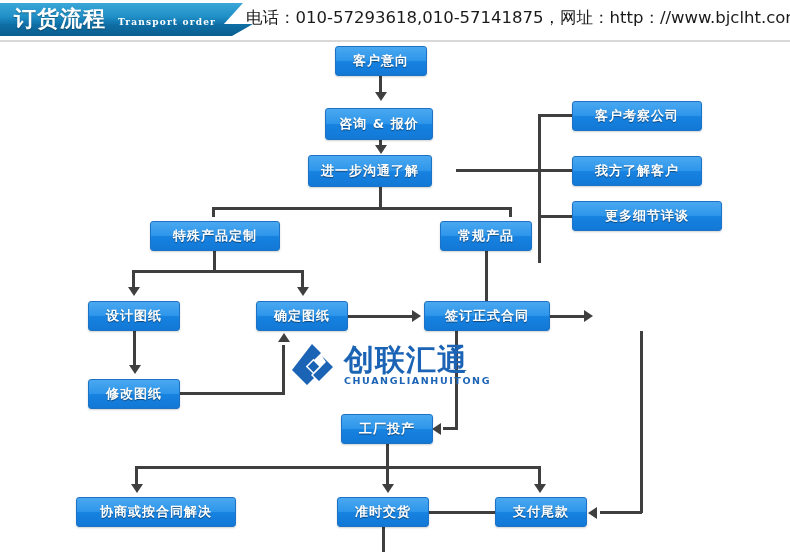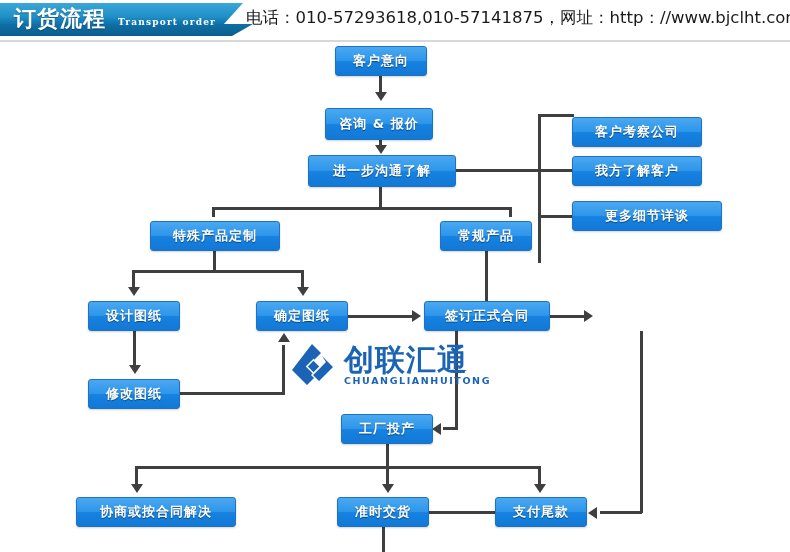--- a/index.html
+++ b/index.html
@@ -154,22 +154,22 @@
   <div class="line hl" style="left:429px;top:511px;width:66px;"></div>
 
   <div class="line vl" style="left:640px;top:331px;height:182px;"></div>
   <div class="line hl" style="left:600px;top:511px;width:42px;"></div>
   <div class="arr arr-l" style="left:588px;top:507px;"></div>
 
   <div class="line vl" style="left:382px;top:527px;height:25px;"></div>
 
   <div class="node" style="left:335px;top:46px;width:92px;height:30px;">客户意向</div>
   <div class="node" style="left:325px;top:108px;width:108px;height:32px;">咨询 &amp; 报价</div>
-  <div class="node" style="left:308px;top:155px;width:148px;height:32px;">进一步沟通了解</div>
-  <div class="node" style="left:572px;top:101px;width:130px;height:30px;margin-top:16px;">客户考察公司</div>
+  <div class="node" style="left:308px;top:155px;width:124px;height:32px;">进一步沟通了解</div>
+  <div class="node" style="left:572px;top:101px;width:130px;height:30px;">客户考察公司</div>
   <div class="node" style="left:572px;top:156px;width:130px;height:30px;">我方了解客户</div>
   <div class="node" style="left:572px;top:201px;width:150px;height:30px;">更多细节详谈</div>
   <div class="node" style="left:150px;top:221px;width:130px;height:30px;">特殊产品定制</div>
   <div class="node" style="left:440px;top:221px;width:92px;height:30px;">常规产品</div>
   <div class="node" style="left:256px;top:301px;width:92px;height:30px;">确定图纸</div>
   <div class="node" style="left:88px;top:301px;width:92px;height:30px;">设计图纸</div>
   <div class="node" style="left:424px;top:301px;width:126px;height:30px;">签订正式合同</div>
   <div class="node" style="left:88px;top:379px;width:92px;height:30px;">修改图纸</div>
   <div class="node" style="left:341px;top:414px;width:92px;height:30px;">工厂投产</div>
   <div class="node" style="left:76px;top:497px;width:160px;height:30px;">协商或按合同解决</div>

